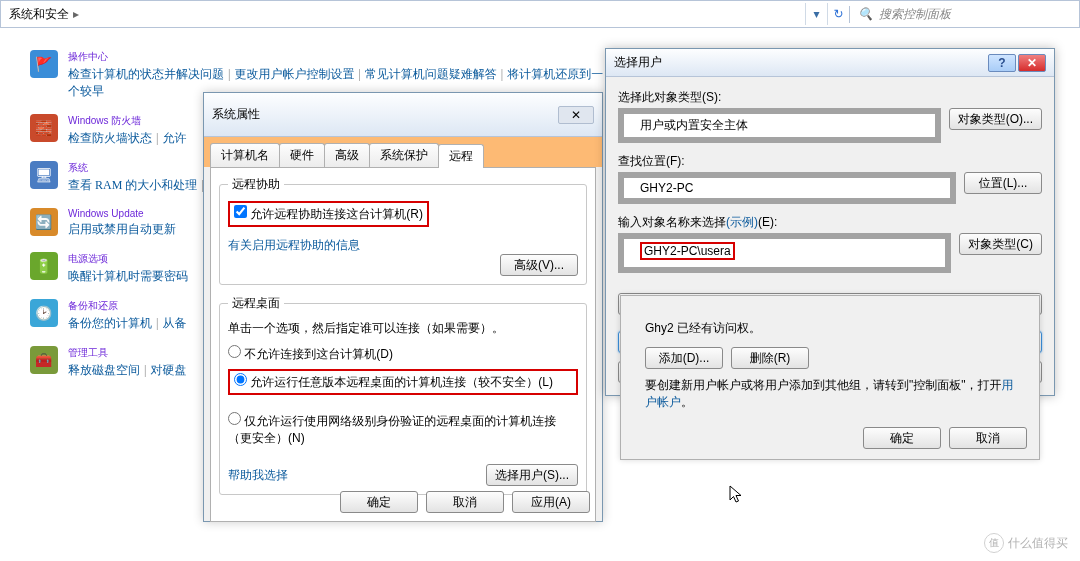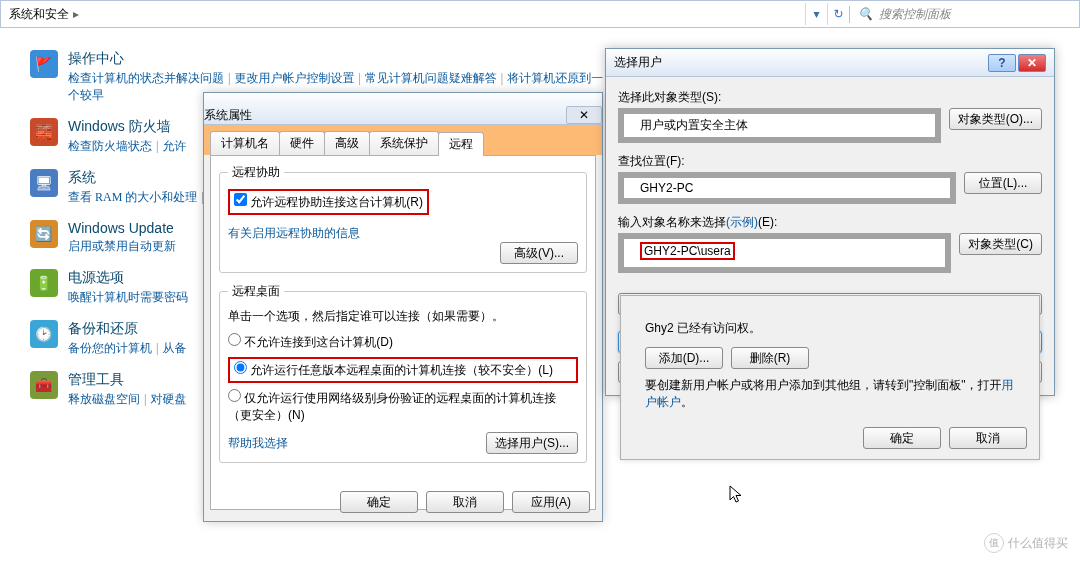--- a/index.html
+++ b/index.html
@@ -10,28 +10,28 @@
 .addrbar .path { flex: 1; padding: 0 8px; display: flex; align-items: center; gap: 4px; }
 .addrbar .arrow { color: #666; }
 .addrbar .btns { display: flex; align-items: center; }
 .addrbar .btns span { display: inline-flex; align-items: center; justify-content: center; width: 22px; height: 22px; border-left: 1px solid #d0dae6; color: #3a6ea5; }
 .search { width: 230px; border-left: 1px solid #b6c4d8; display: flex; align-items: center; gap: 6px; padding: 0 8px; color: #888; font-style: italic; }
 
 
 .cp { position: absolute; left: 30px; top: 50px; width: 580px; }
 .row { display: flex; gap: 10px; margin-bottom: 14px; }
 .row .ic { width: 28px; height: 28px; flex-shrink: 0; }
-.row .txt h3 { color: #0c4a6e; font-size: 14px; font-weight: normal; margin-bottom: 2px; }
+.row .txt h3 { color: #6d28d9; font-size: 10px; font-weight: normal; margin-bottom: 2px; }
 .row .txt .links { color: #0b5a9c; }
 .row .txt .links span { cursor: pointer; font-family: Liberation Serif, serif; }
 .row .txt .links .sep { color: #888; margin: 0 4px; }
 
 
 .dlg1 { position: absolute; left: 203px; top: 92px; width: 400px; height: 430px; background: #f0f0f0; border: 1px solid #7a97b0; box-shadow: 0 0 10px rgba(0,0,0,.2); }
-.dlg-title { height: 32px; background: linear-gradient(#fdfeff, #dde7f4); border-bottom: 1px solid #b6c4d8; display: flex; align-items: flex-end; padding: 0 0; font-size: 12px; }
+.dlg-title { height: 44px; background: linear-gradient(#fdfeff, #dde7f4); border-bottom: 1px solid #b6c4d8; display: flex; align-items: center; padding: 0 8px; font-size: 12px; }
 .dlg-title .x { margin-left: auto; width: 36px; height: 18px; background: #e0e6ef; border: 1px solid #b0bdd0; border-radius: 2px; display: flex; align-items: center; justify-content: center; font-family: Arial; }
 .tabs { display: flex; background: #fdba74; padding: 6px 6px 0 6px; }
 .tabs .tab { padding: 3px 10px; border: 1px solid #b0b0b0; border-bottom: none; background: linear-gradient(#fdfdfd,#ececec); margin-right: -1px; border-radius: 3px 3px 0 0; }
 .tabs .tab.active { background: #fff; position: relative; top: 1px; }
 .dlg1 .body { background: #fff; margin: 0 6px 6px 6px; border: 1px solid #b0b0b0; height: 355px; padding: 8px; }
 fieldset { border: 1px solid #c8c8c8; border-radius: 3px; padding: 8px; margin-bottom: 10px; }
 legend { padding: 0 4px; }
 .redbox { border: 2px solid #d60000; padding: 2px 4px; display: inline-block; }
 .lnk { color: #0b5a9c; cursor: pointer; }
 .btn { display: inline-block; min-width: 78px; height: 22px; line-height: 20px; text-align: center; background: linear-gradient(#fdfdfd,#e3e3e3); border: 1px solid #8a8a8a; border-radius: 3px; padding: 0 8px; }
@@ -180,21 +180,21 @@
       <div class="r" style="margin-top:0"><span class="btn">高级(V)...</span></div>
     </fieldset>
 
     <fieldset>
       <legend>远程桌面</legend>
       <div style="margin-bottom:8px">单击一个选项，然后指定谁可以连接（如果需要）。</div>
       <div style="margin:6px 0"><label><input type="radio" name="rd" style=""> <span>不允许连接到这台计算机(D)</span></label></div>
       <div class="redbox" style="display:block;margin:4px 0">
         <label><input type="radio" name="rd" checked="" style=""> <span>允许运行任意版本远程桌面的计算机连接（较不安全）(L)</span></label>
       </div>
-      <div style="margin:6px 0"><label><input type="radio" name="rd" style=""> <span>仅允许运行使用网络级别身份验证的远程桌面的计算机连接（更安全）(N)</span></label></div>
+      <div style="margin:17px 0"><label><input type="radio" name="rd" style=""> <span>仅允许运行使用网络级别身份验证的远程桌面的计算机连接（更安全）(N)</span></label></div>
       <div style="display:flex;align-items:center;margin-top:8px">
         <span class="lnk">帮助我选择</span>
         <span style="flex:1"></span>
         <span class="btn">选择用户(S)...</span>
       </div>
     </fieldset>
   </div>
   <div class="footer">
     <span class="btn">确定</span>
     <span class="btn">取消</span>

